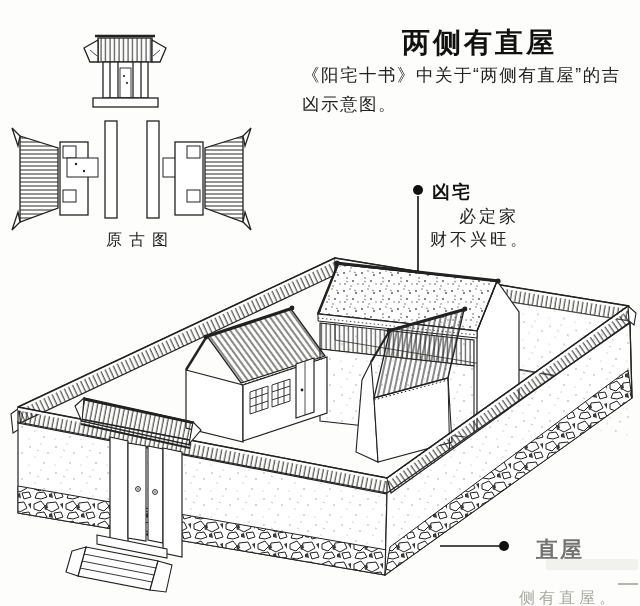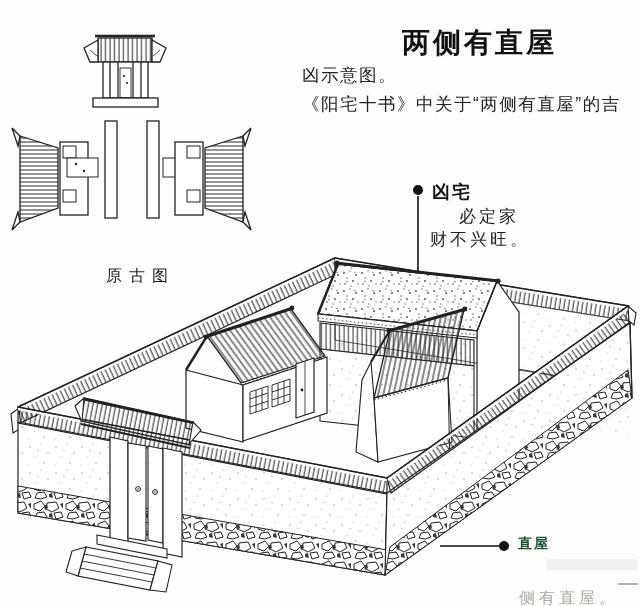--- a/index.html
+++ b/index.html
@@ -5,25 +5,25 @@
   html,body{margin:0;padding:0;}
   body{width:640px;height:606px;position:relative;overflow:hidden;background:#fdfdfb;
        font-family:"Liberation Sans","DejaVu Sans",sans-serif;color:#1f1f1f;}
   .abs{position:absolute;}
   #art{position:absolute;left:0;top:0;z-index:1;}
   .txt{position:absolute;z-index:2;white-space:nowrap;}
   .title{left:402px;top:24px;font-size:28px;font-weight:700;letter-spacing:3px;color:#111;font-family:Liberation Mono, monospace;}
   .intro{left:302px;top:61px;width:338px;font-size:17.5px;line-height:29px;letter-spacing:1.5px;color:#222;}
   .intro .l1{padding-left:38px;}
   .cap{left:106px;top:230px;font-size:16px;letter-spacing:7px;color:#222;
-       font-family:Liberation Sans, sans-serif;margin-top:36px;}
+       font-family:Liberation Sans, sans-serif;}
   .xiong{left:432px;top:180px;font-size:18px;font-weight:700;letter-spacing:2px;color:#111;}
   .note{left:430px;top:205px;font-size:17px;line-height:23px;letter-spacing:3px;color:#222;}
   .note .n1{padding-left:29px;}
-  .zhi{left:518px;top:535px;font-size:14px;font-weight:700;letter-spacing:2px;color:#14532d;}
+  .zhi{left:536px;top:535px;font-size:22px;font-weight:700;letter-spacing:2px;color:#737373;}
   .faded{left:519px;top:576px;font-size:16px;letter-spacing:4px;color:#a9a9a2;margin-top:12px;}
   .ghost{left:546px;top:559px;width:92px;height:11px;background:#ebebe7;opacity:.7;border-radius:2px;z-index:2;}
   .dash{left:618px;top:583px;width:20px;height:2px;background:#b5b5ae;z-index:2;}
 </style>
 </head>
 <body>
 
 <svg id="art" width="640" height="606" viewBox="0 0 640 606">
   <defs>
     <pattern id="tNW" width="4.5" height="14" patternUnits="userSpaceOnUse" patternTransform="rotate(-25)">
@@ -254,22 +254,22 @@
       <circle cx="418" cy="190" r="5" fill="#111" stroke="none"></circle>
       <line x1="440" y1="546" x2="499" y2="546" stroke-width="1.6"></line>
       <circle cx="504" cy="546" r="5" fill="#111" stroke="none"></circle>
     </g>
   </g>
 </svg>
 
 <div class="txt title">两侧有直屋</div>
 
 <div class="txt intro">
+  <div>《阳宅十书》中关于“两侧有直屋”的吉</div>
   <div>凶示意图。</div>
-  <div>《阳宅十书》中关于“两侧有直屋”的吉</div>
 </div>
 
 <div class="txt cap">原古图</div>
 
 <div class="txt xiong">凶宅</div>
 <div class="txt note">
   <div class="n1">必定家</div>
   <div>财不兴旺。</div>
 </div>
 

